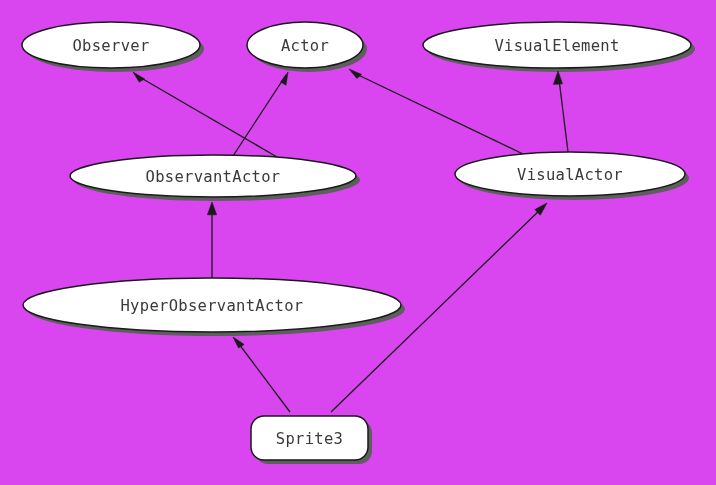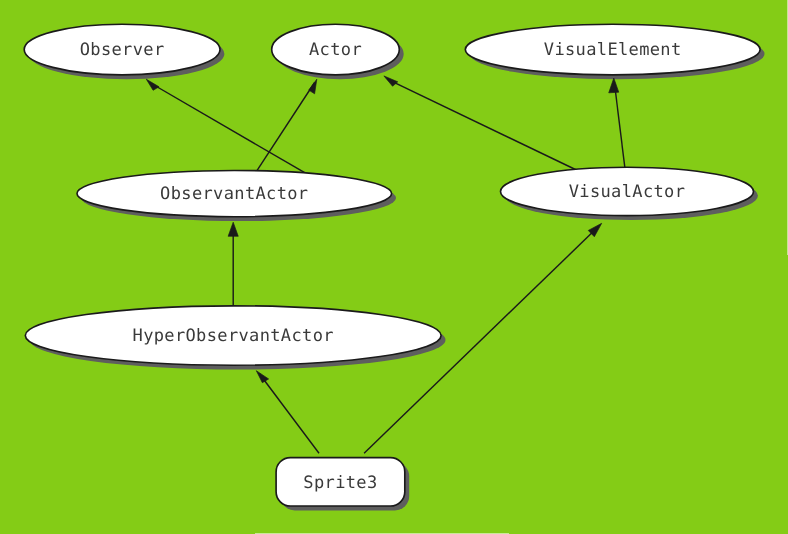--- a/index.html
+++ b/index.html
@@ -11,21 +11,21 @@
   body {
     width: 716px;
     height: 485px;
     overflow: hidden;
     font-family: "DejaVu Sans Mono", "Liberation Mono", monospace;
   }
   #diagram-root {
     position: relative;
     width: 716px;
     height: 485px;
-    background: #84cc16;
+    background: #d946ef;
   }
   svg#graph {
     display: block;
     width: 716px;
     height: 485px;
   }
   .node-shape {
     fill: #ffffff;
     stroke: #1a1a1a;
     stroke-width: 1.5;

